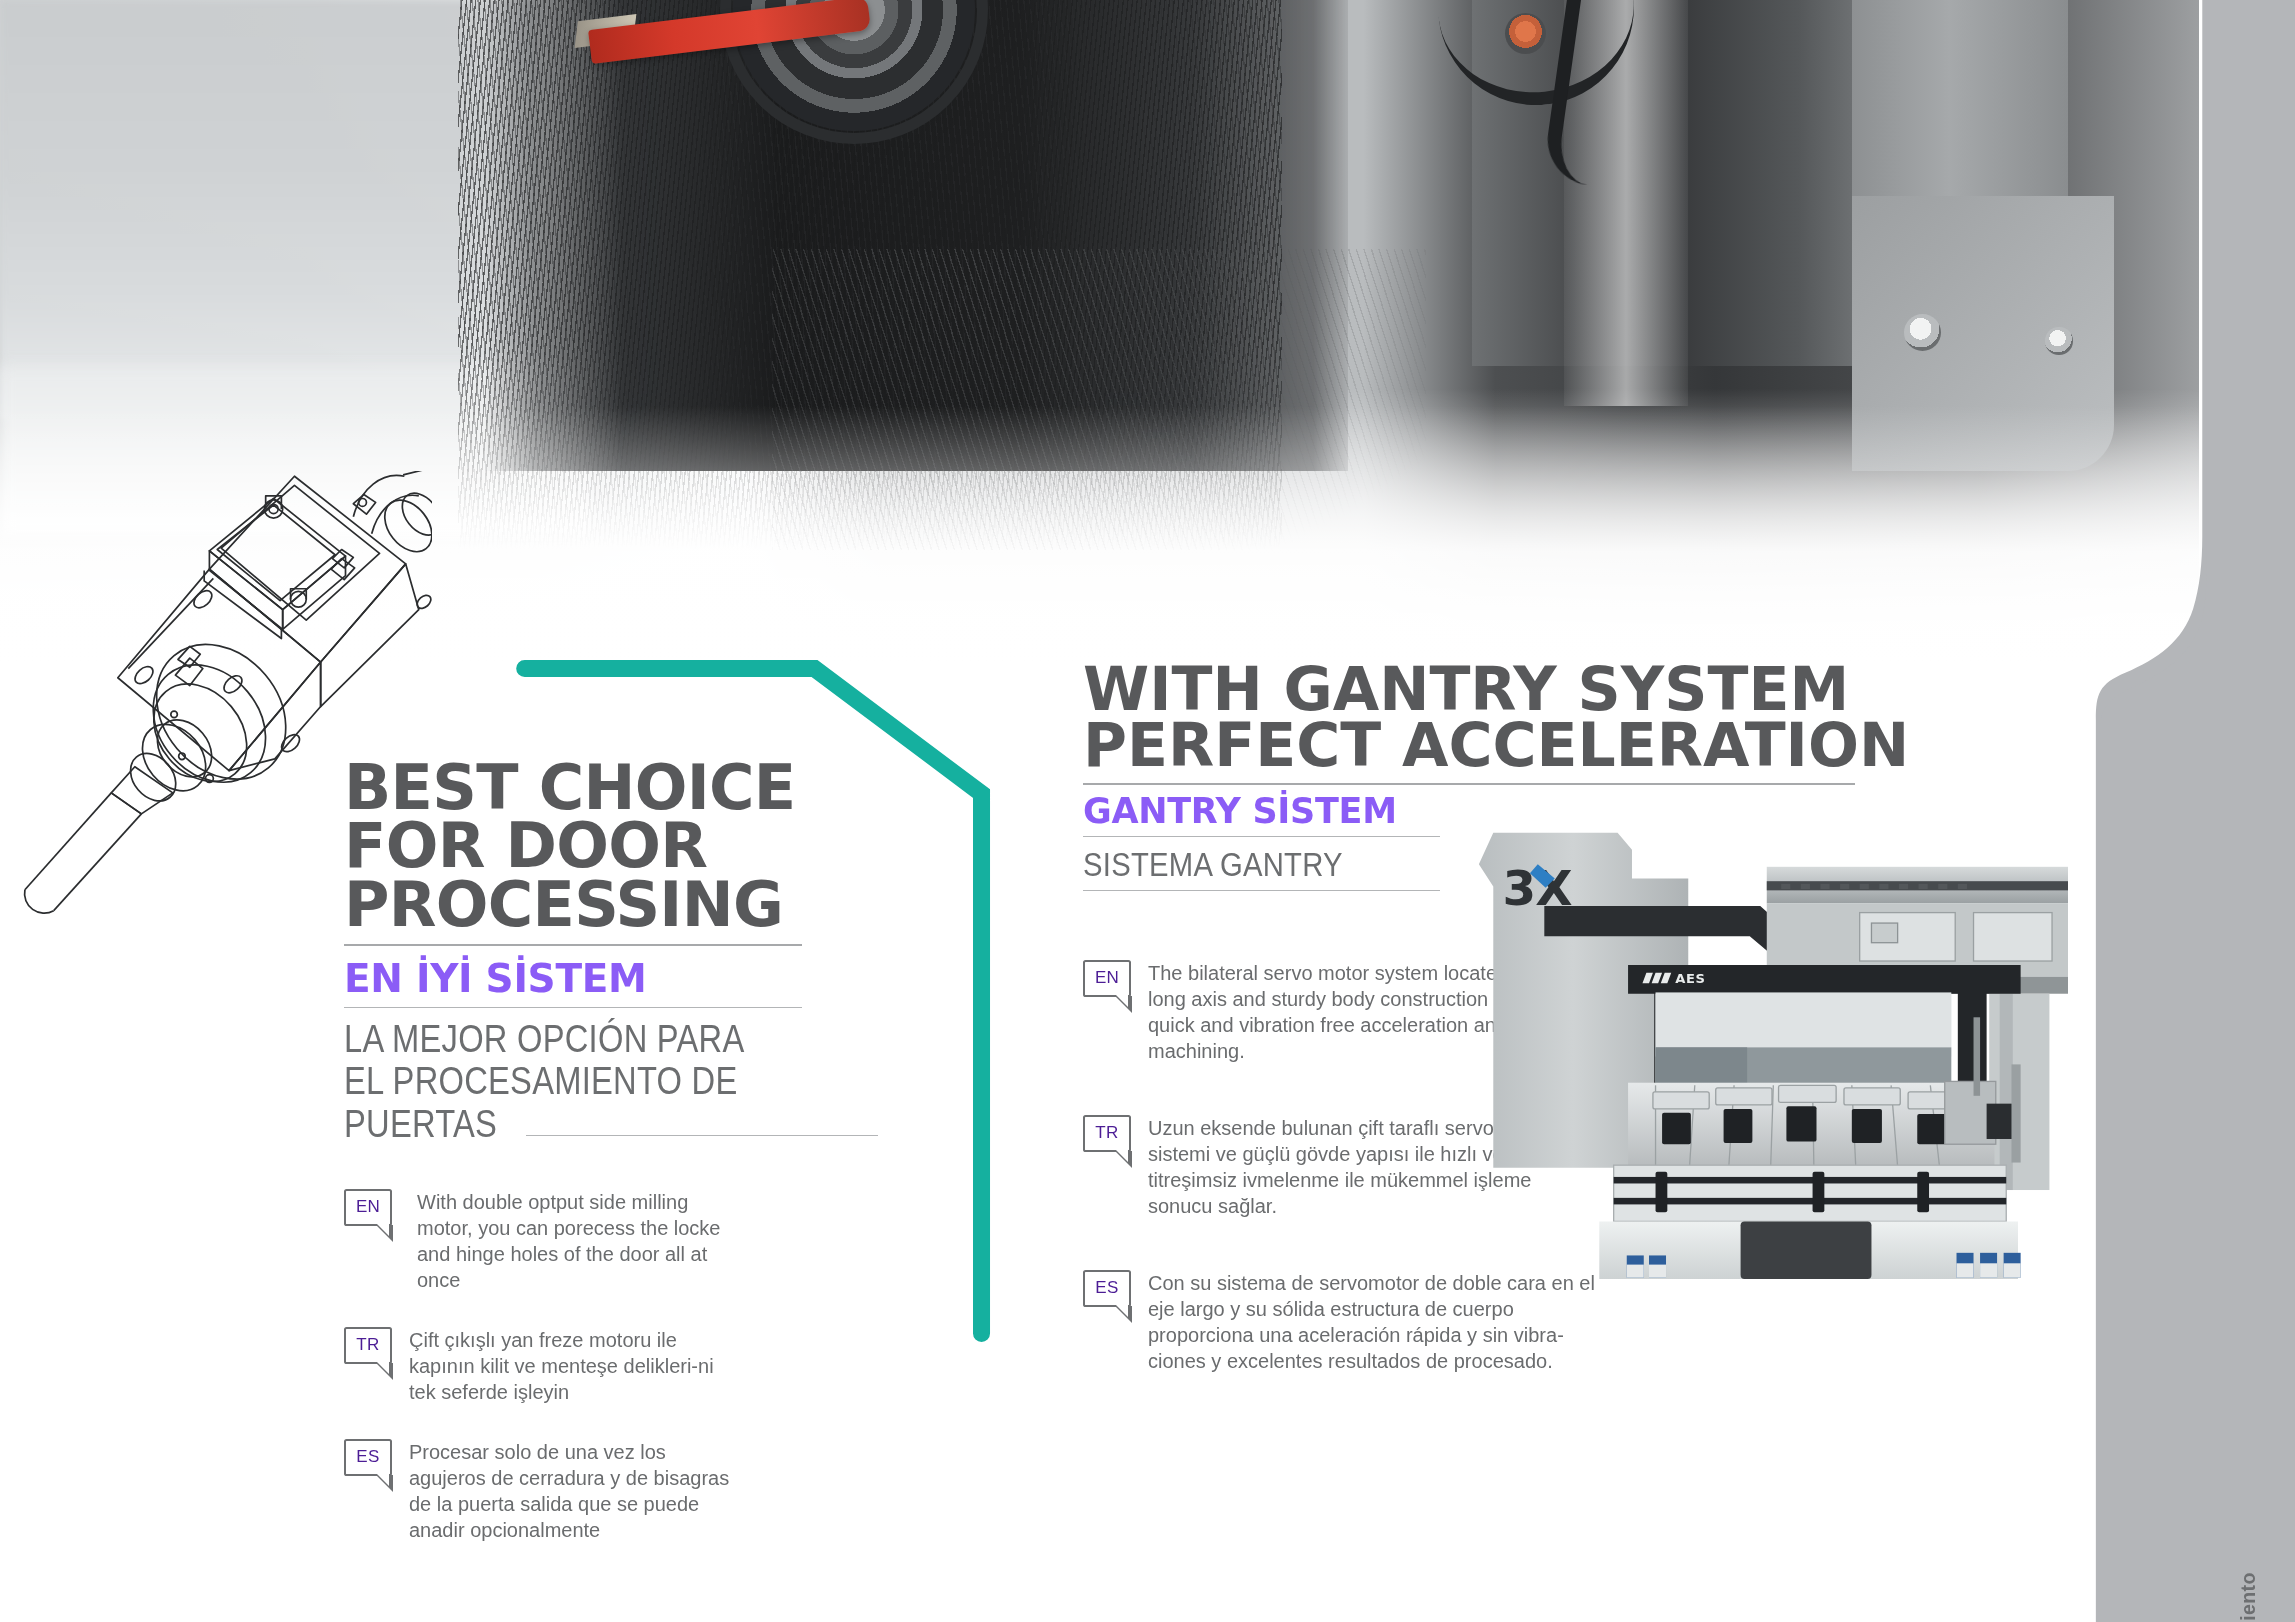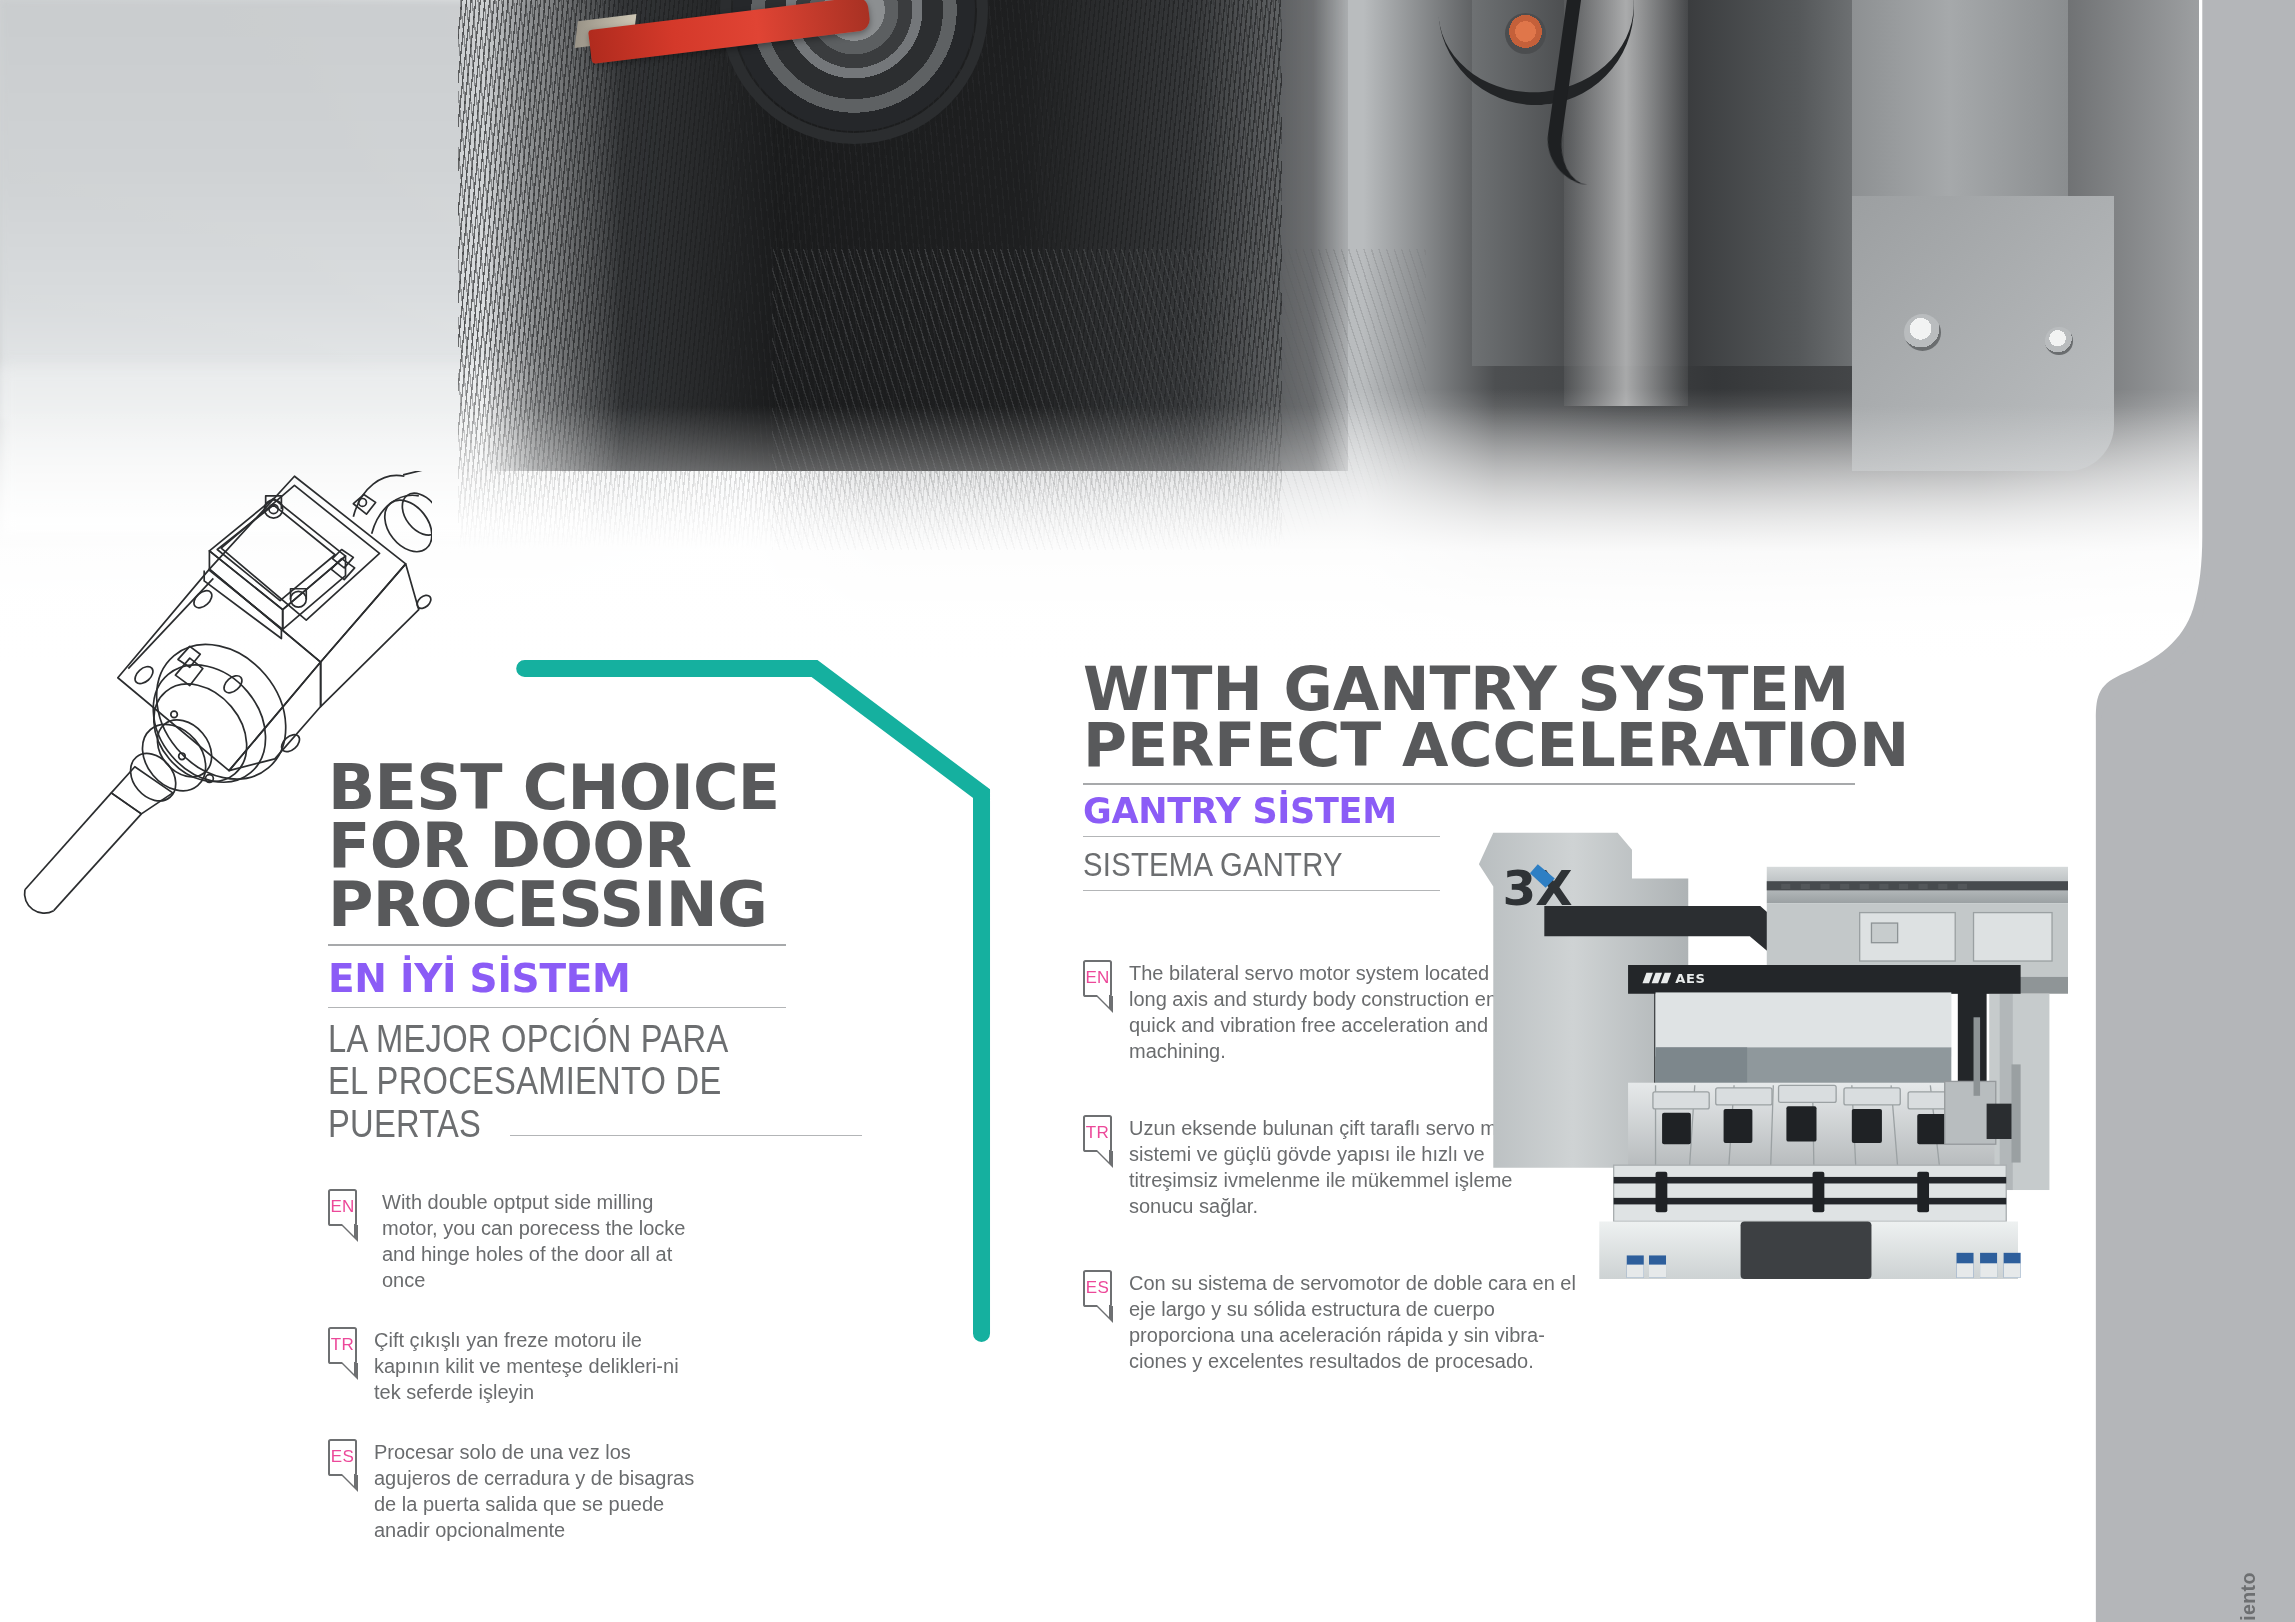--- a/index.html
+++ b/index.html
@@ -152,21 +152,21 @@
     white-space:nowrap;
     color:#6d6f71; font-weight:bold; font-size:19.6px; letter-spacing:0.3px;
     font-family:"Liberation Sans Narrow","Liberation Sans", sans-serif;
   }
   .sidebar-label div{ line-height:1.18; }
 
   
   .teal-bracket{ position:absolute; left:484px; top:628px; }
 
   
-  .col-left{ position:absolute; left:328px; top:759px; width:537px; }
+  .col-left{ position:absolute; left:344px; top:759px; width:537px; }
   .col-right{ position:absolute; left:1083px; top:661px; width:982px; }
 
   .h-en{
     font-size:62px; line-height:.94; font-weight:bold; color:#58595b;
     letter-spacing:-0.7px; font-family:"DejaVu Sans","Liberation Sans",sans-serif;
   }
   .col-right .h-en{ font-size:60px; letter-spacing:0px; }
 
   .rule{ height:0; border-top:2px solid #a7a9ab; }
   .rule-thin{ height:0; border-top:1.3px solid #b3b5b7; }
@@ -183,24 +183,24 @@
     transform:scaleX(.86); transform-origin:0 0;
   }
   .col-right .h-es{ font-size:34px; }
 
   .es-row{ display:flex; align-items:flex-end; }
   .es-row .rule-inline{ flex:1; border-top:1.3px solid #b3b5b7; margin-bottom:9.2px; margin-left:3.9px; }
 
   
   .lang-block{ display:flex; gap:17px; margin-top:34px; }
   .lang-tag{
-    position:relative; flex:0 0 auto; width:29px; height:37px;
+    position:relative; flex:0 0 auto; width:48px; height:37px;
     border:2.6px solid #6e7072; border-radius:2.6px;
     display:flex; align-items:center; justify-content:center;
-    color:#ec4899; font-size:17px; letter-spacing:0.3px;
+    color:#4c1d95; font-size:17px; letter-spacing:0.3px;
     font-family:"Liberation Sans", sans-serif;
   }
   .lang-tag:after{
     content:""; position:absolute; right:-2.6px; top:34px;
     width:0; height:0;
     border-left:17px solid transparent;
     border-top:17px solid #6e7072;
   }
   .lang-tag:before{
     content:""; position:absolute; right:1.3px; top:33px; z-index:2;

